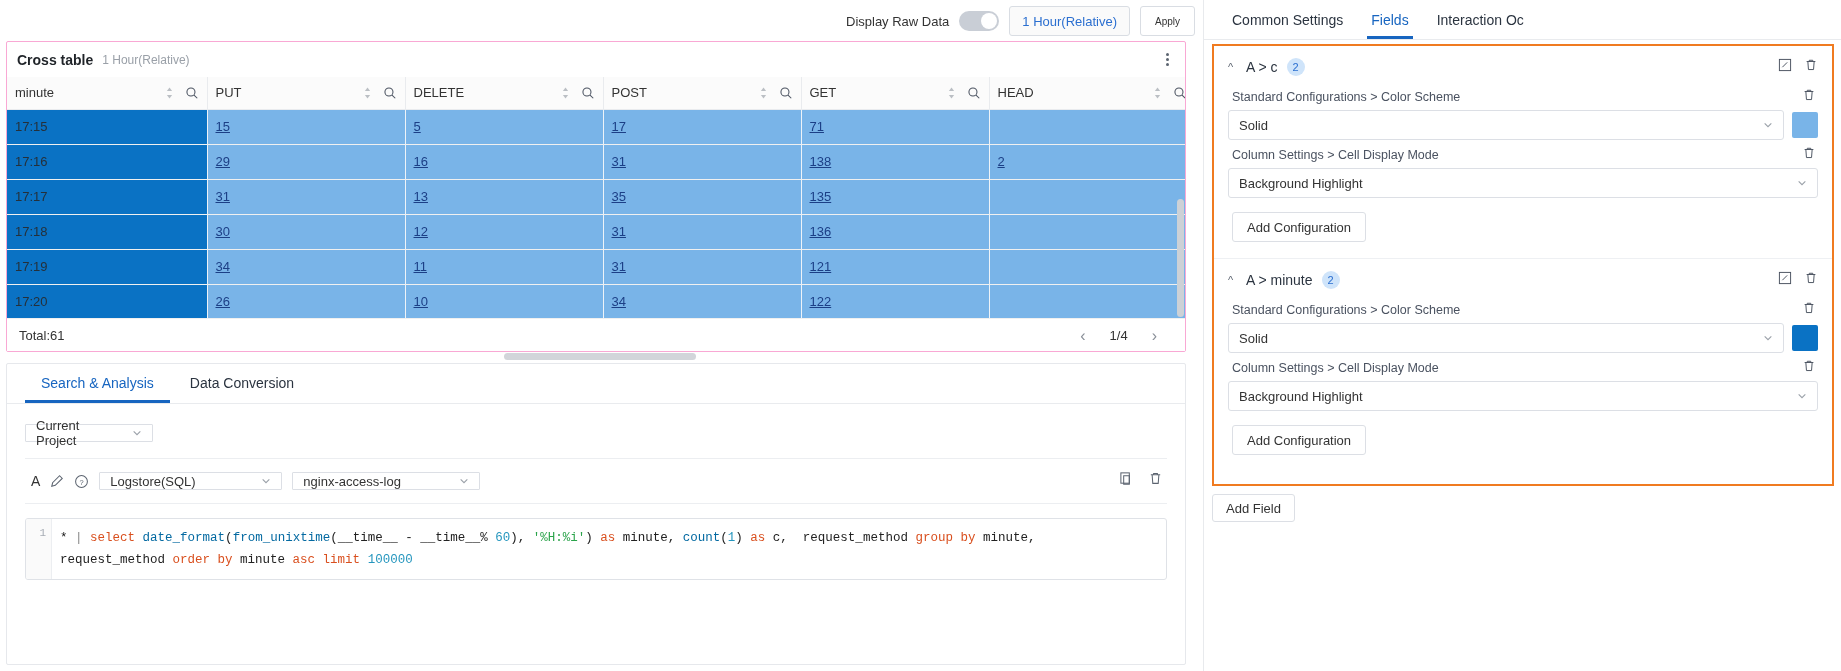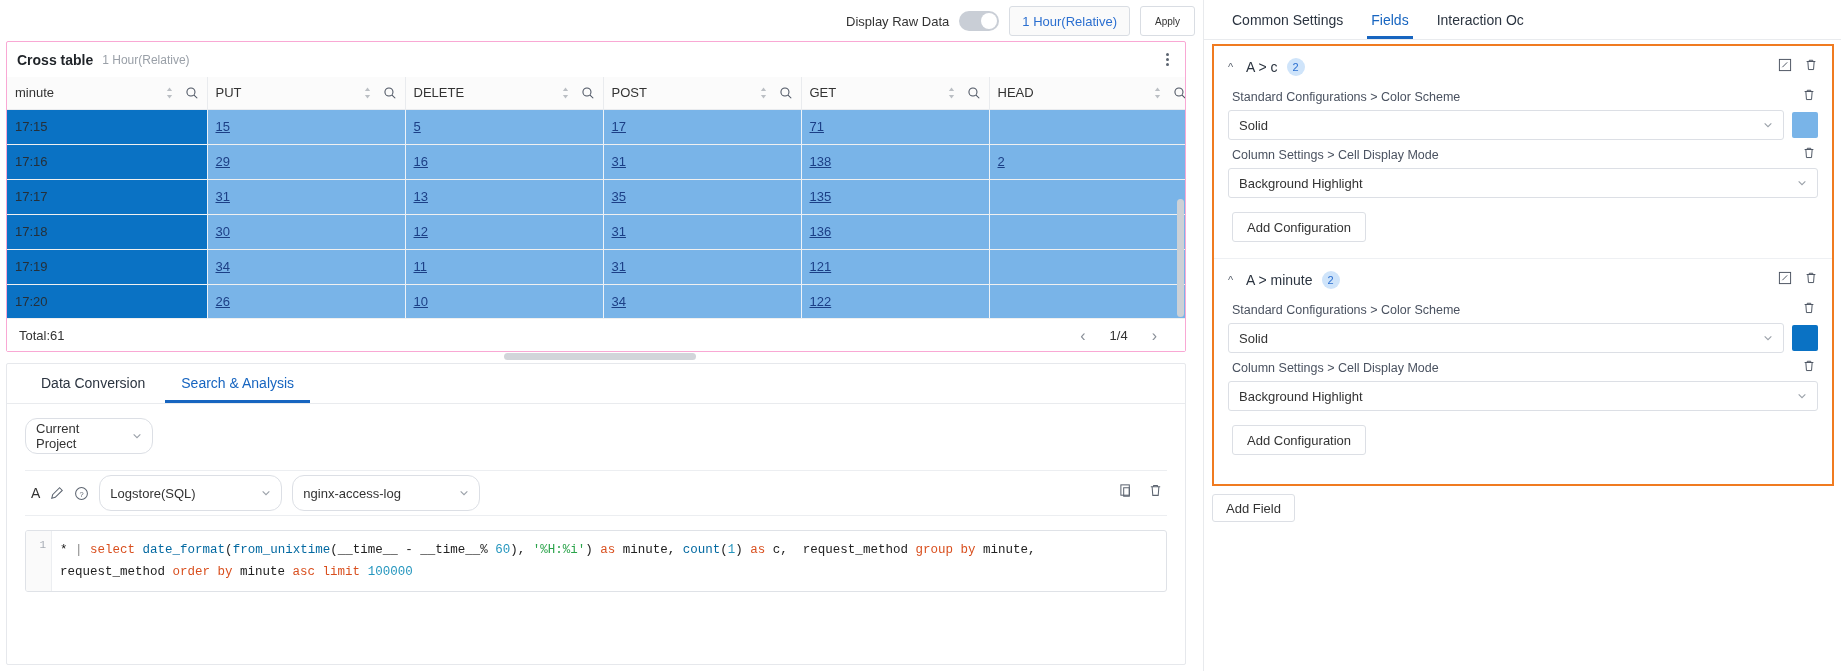--- a/index.html
+++ b/index.html
@@ -165,21 +165,21 @@
     position: relative;
   }
   .btab.active { color: #1765c0; }
   .btab.active::after {
     content: ""; position: absolute; left: 2px; right: 2px; bottom: 0;
     height: 3px; background: #1765c0;
   }
 
   #proj-row { padding: 14px 0 0 18px; }
   .select-box {
-    height: 36px; border: 1px solid #dcdfe5; border-radius: 12px;
+    height: 18px; border: 1px solid #dcdfe5; border-radius: 1px;
     background: #fff; display: inline-flex; align-items: center;
     padding: 0 10px; font-size: 13px; color: #333; cursor: pointer;
     justify-content: space-between;
   }
   .chev {
     margin-left: 10px; width: 10px; height: 10px; flex: 0 0 auto;
   }
   #proj-sel { width: 128px; }
 
   #query-row {
@@ -518,22 +518,22 @@
         </div>
       </div>
     </div>
 
     <div id="hscroll">
       <div id="hthumb"></div>
     </div>
 
     <div id="bottom-card">
       <div id="btabs">
+        <div class="btab active">Search &amp; Analysis</div>
         <div class="btab">Data Conversion</div>
-        <div class="btab active">Search &amp; Analysis</div>
       </div>
 
       <div id="proj-row">
         <div class="select-box" id="proj-sel">
           <span>Current Project</span>
           <svg class="chev" viewBox="0 0 12 12">
               <path d="M2 4l4 4 4-4" stroke="#9aa0a8" stroke-width="1.3" fill="none"></path>
             </svg>
         </div>
       </div>

